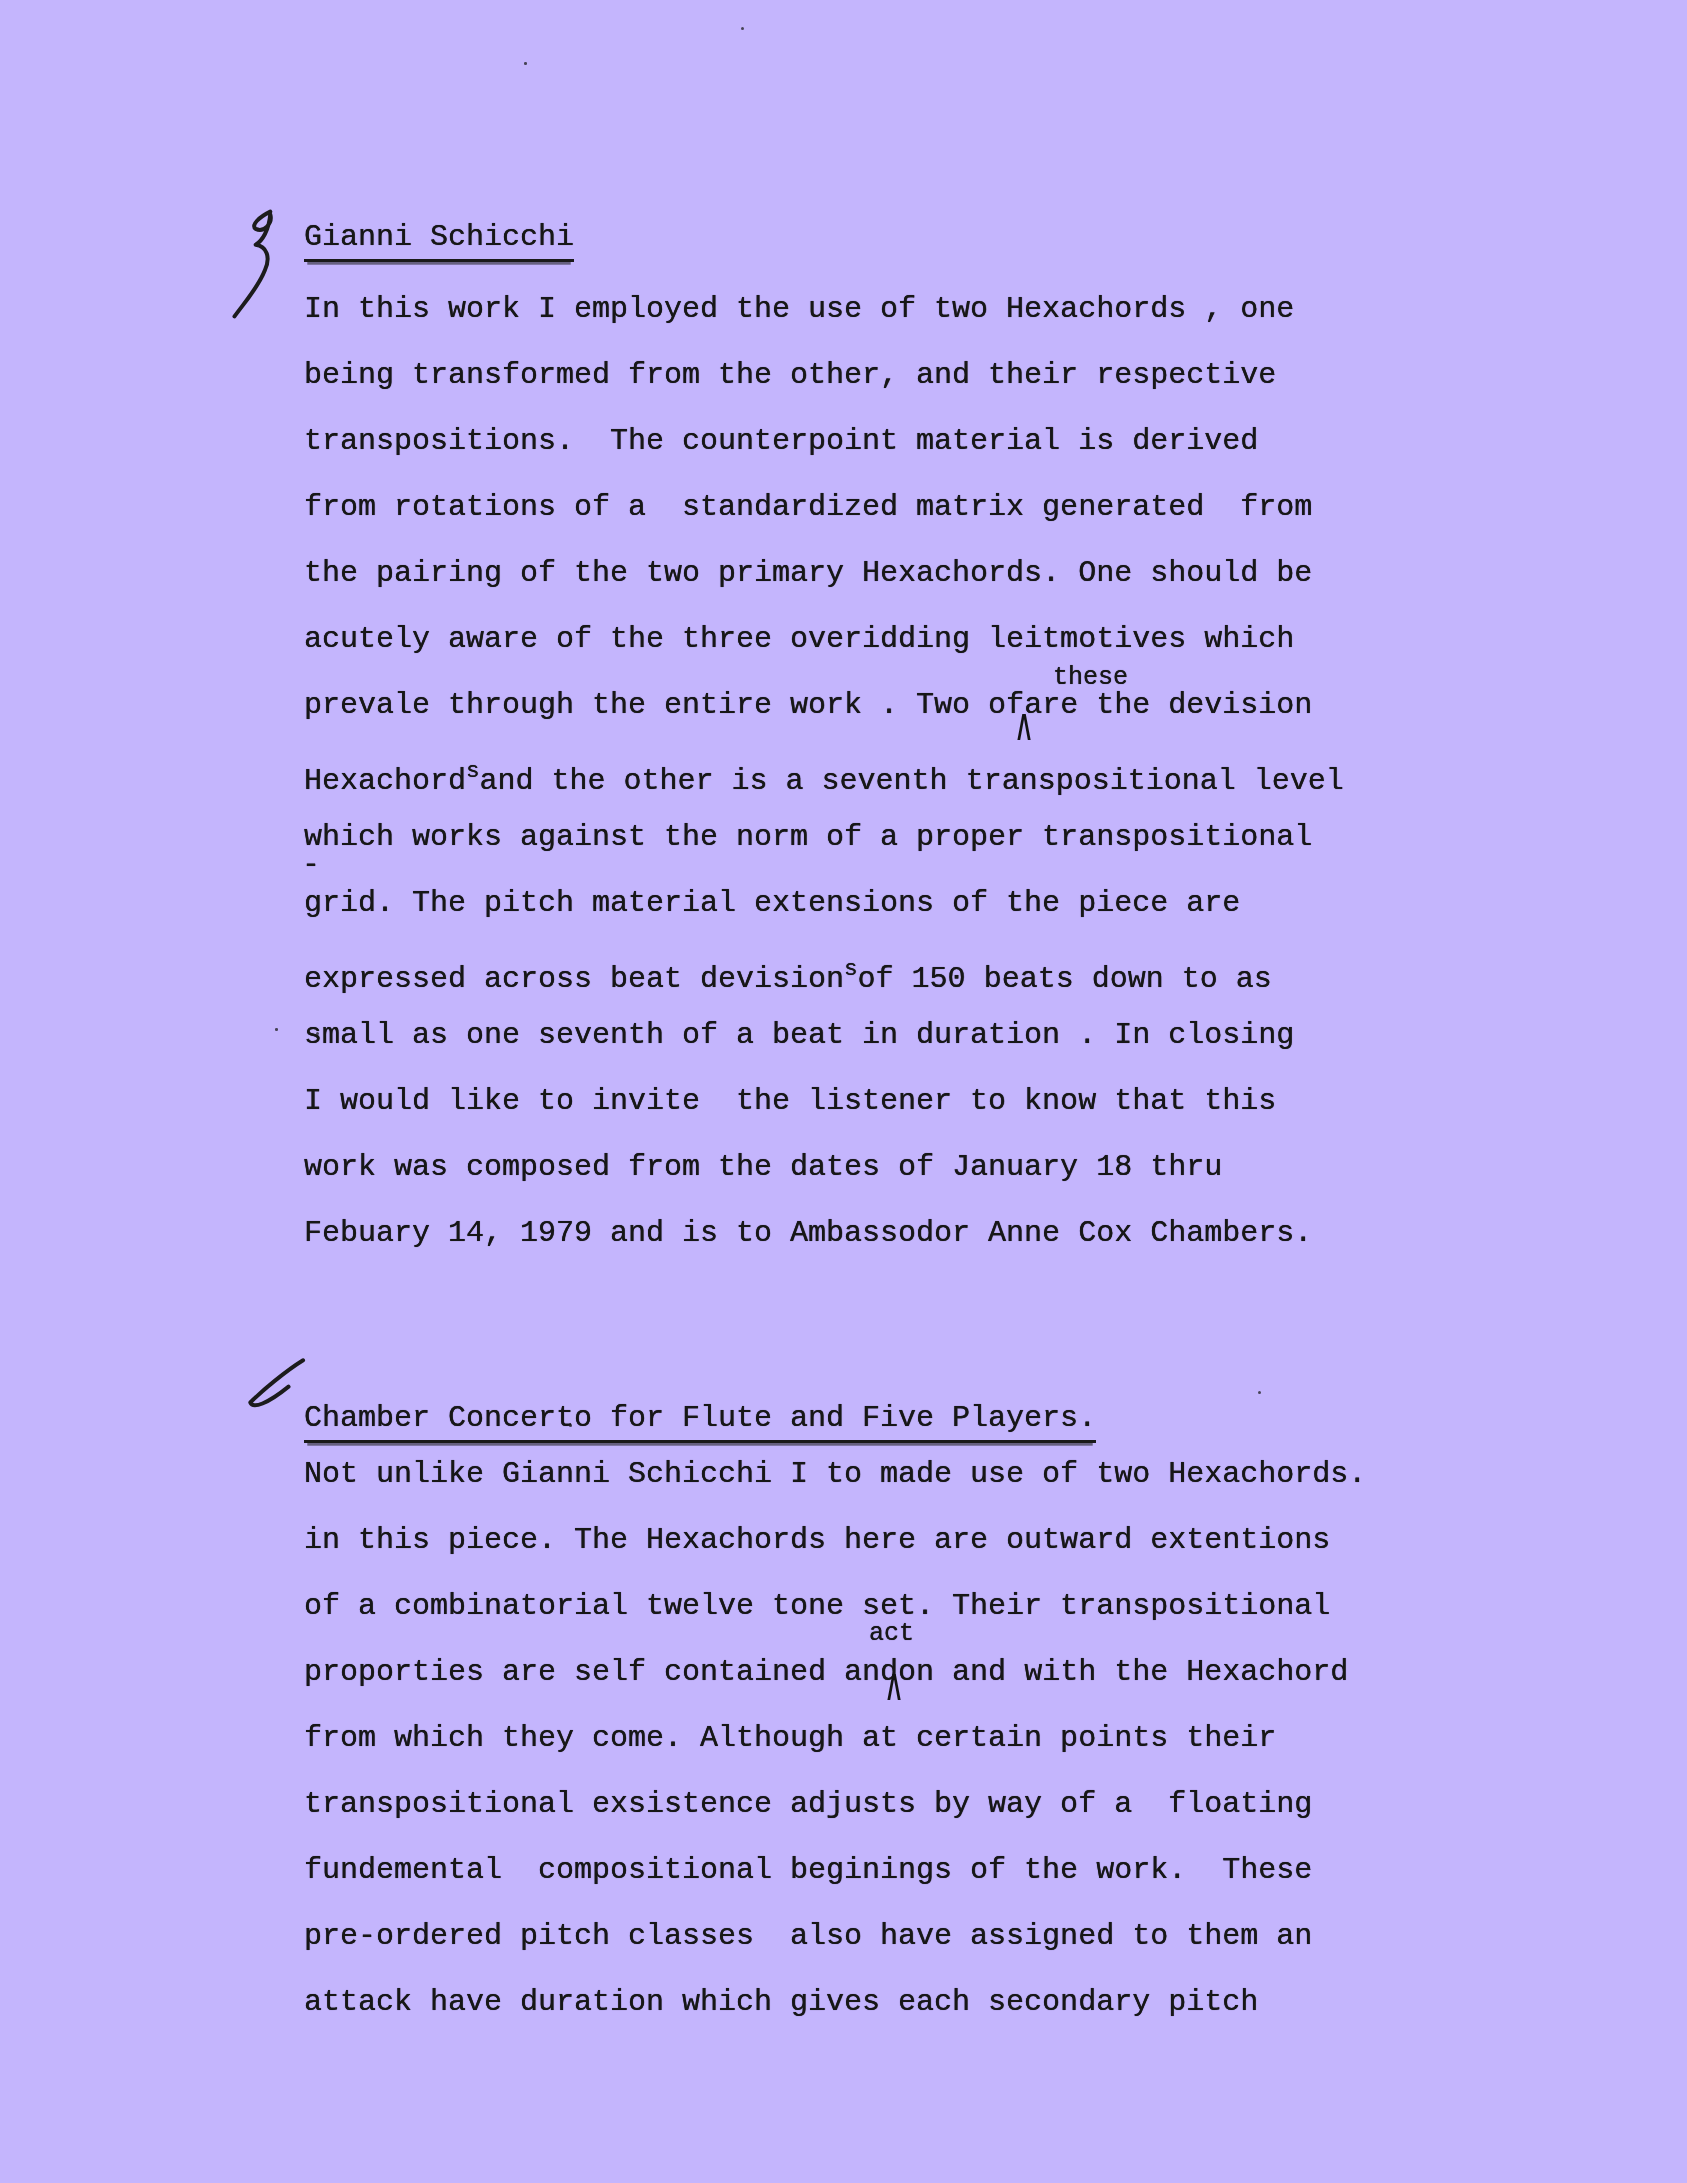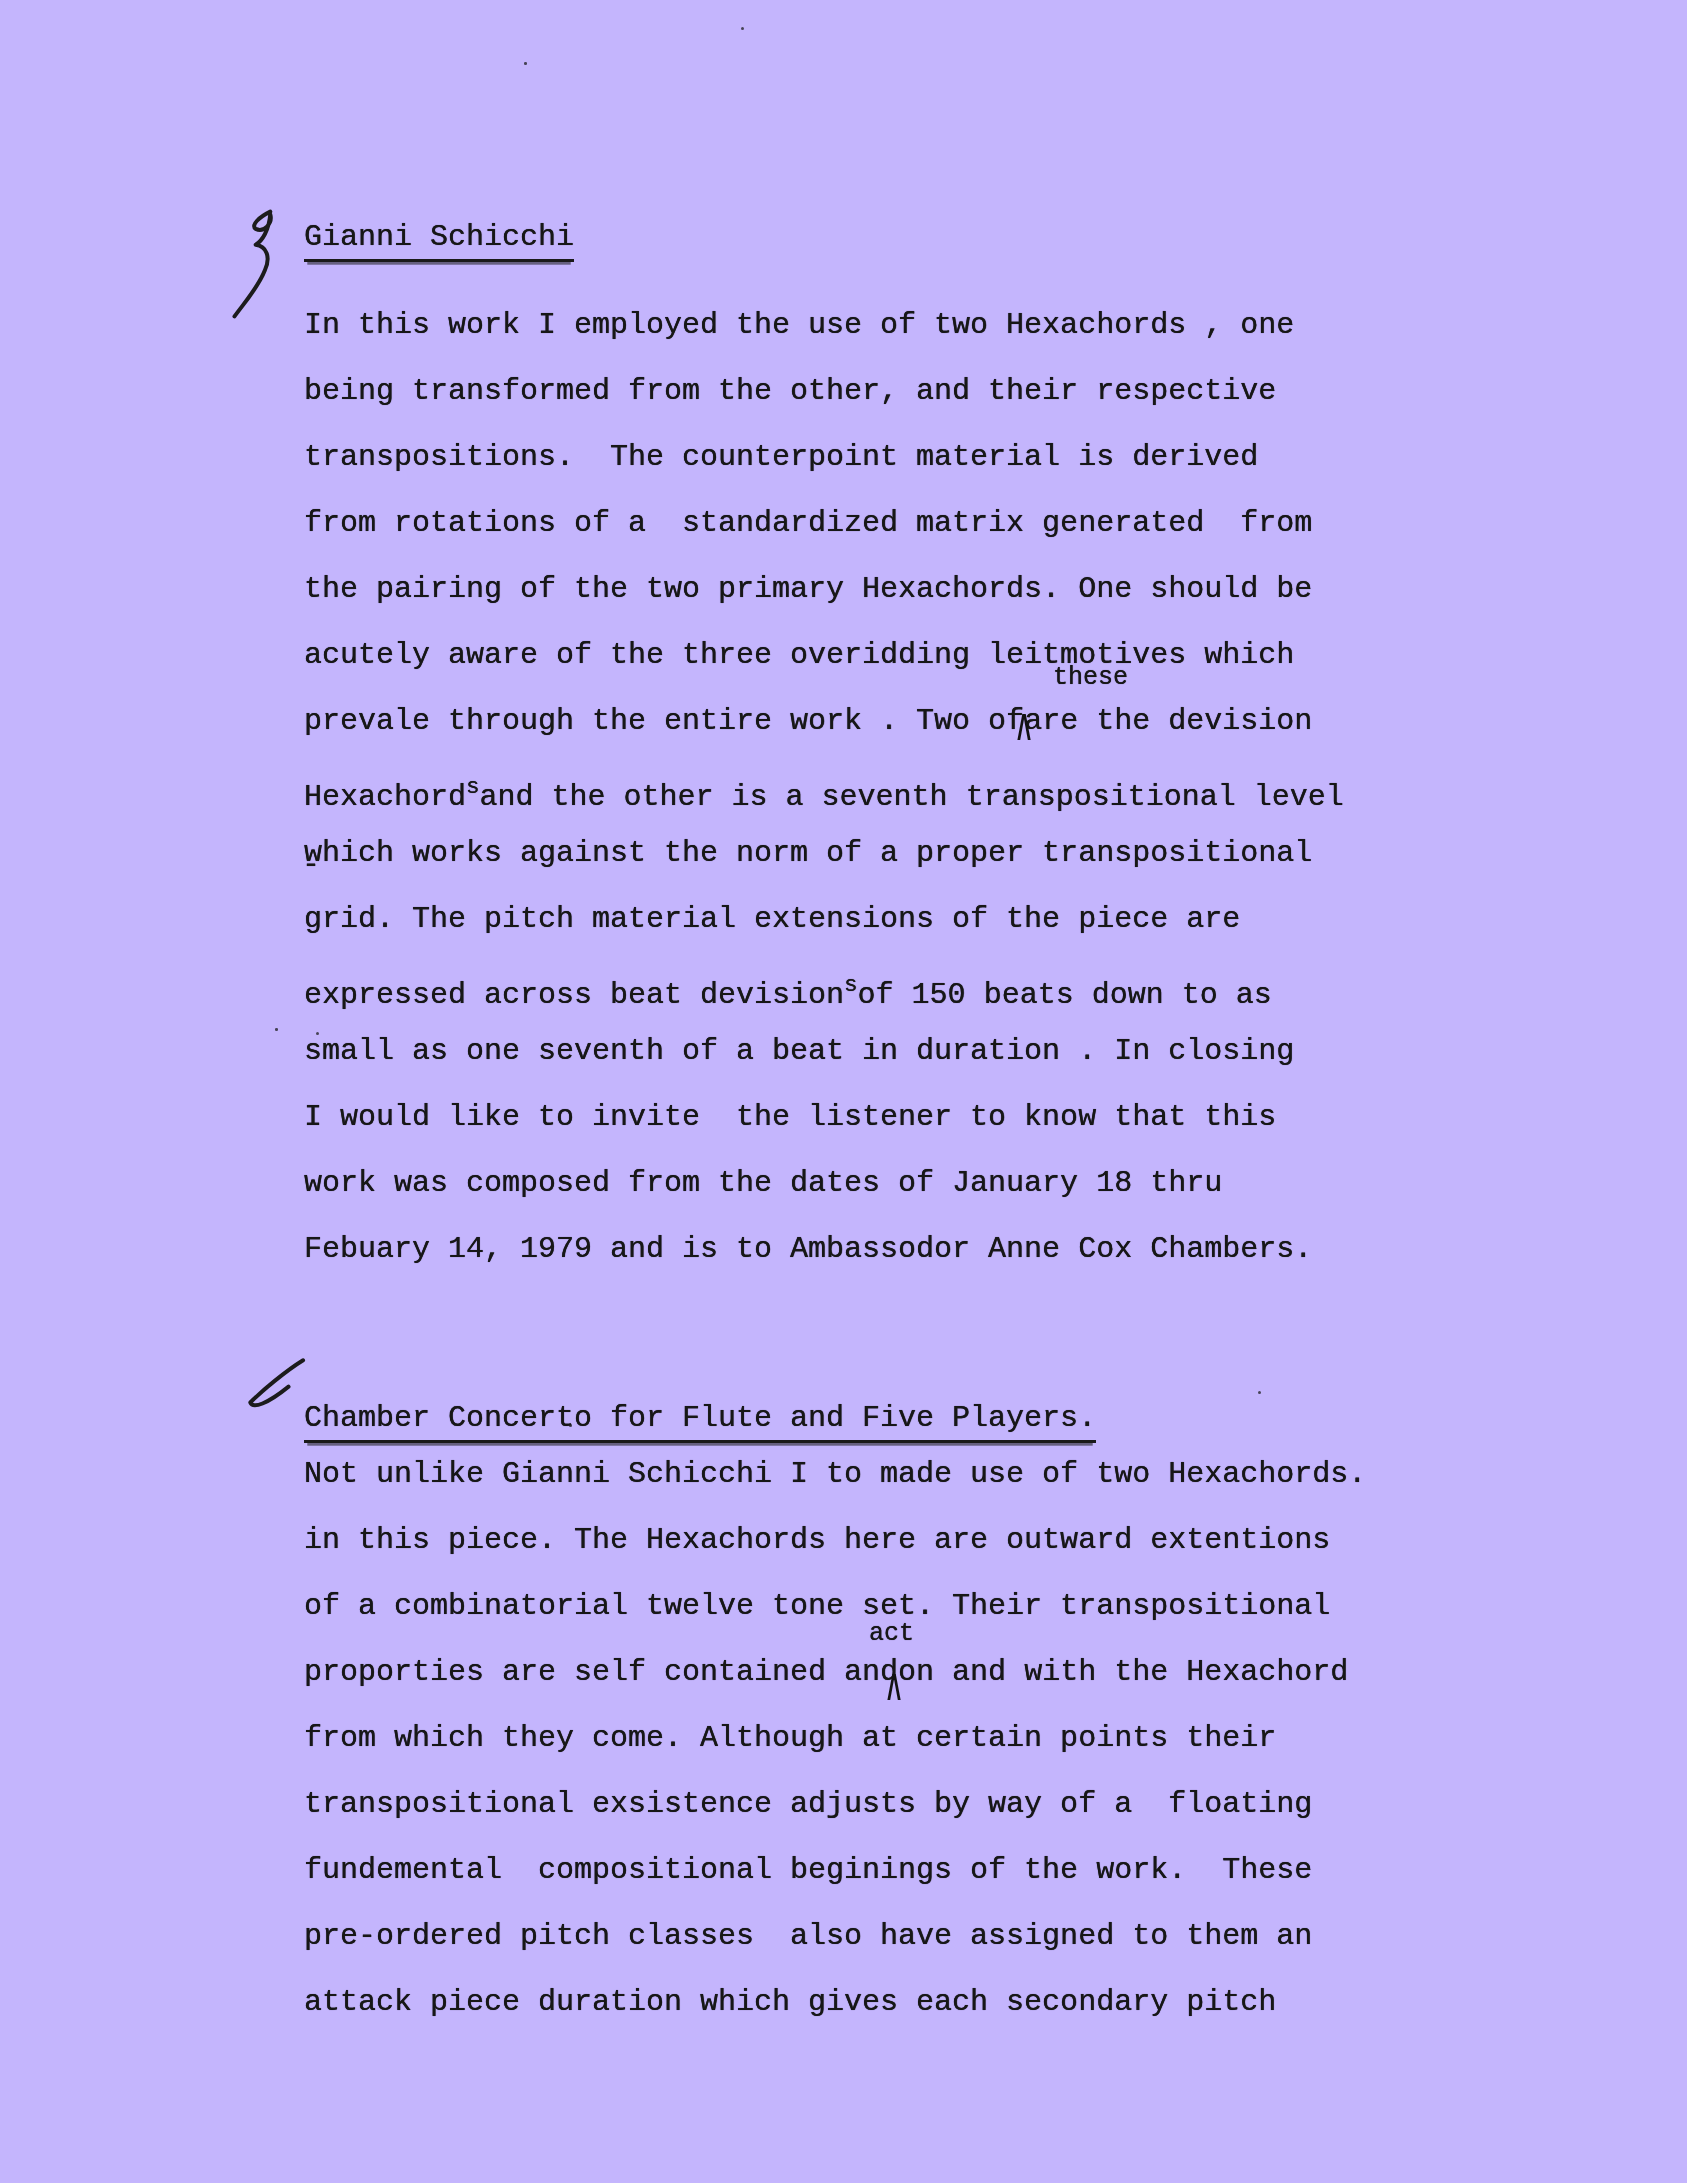--- a/index.html
+++ b/index.html
@@ -71,21 +71,21 @@
 <body>
 
 <div class="page">
 
   <svg class="handwritten-svg" style="left:229px; top:205px;" width="60" height="126" viewBox="0 0 90 190" aria-label="3">
     <path d="M 62 10 C 46 18, 32 30, 40 36 C 52 42, 66 28, 62 14 C 60 38, 50 54, 40 60 C 56 62, 63 78, 54 98 C 44 124, 24 146, 8 168"></path>
   </svg>
 
   <div class="section-title typed" style="left:304px; top:220px;">Gianni Schicchi</div>
 
-  <div class="para typed" style="left:304px; top:292px;">
+  <div class="para typed" style="left:304px; top:276px;">
     <div class="line">In this work I employed the use of two Hexachords , one</div>
     <div class="line">being transformed from the other, and their respective</div>
     <div class="line">transpositions.  The counterpoint material is derived</div>
     <div class="line">from rotations of a  standardized matrix generated  from</div>
     <div class="line">the pairing of the two primary Hexachords. One should be</div>
     <div class="line">acutely aware of the three overidding leitmotives which</div>
     <div class="line"><span>prevale through the entire work . Two of</span><span>are the devision</span></div>
     <div class="line"><span>Hexachord</span><span class="sup">s</span><span>and the other is a seventh transpositional level</span></div>
     <div class="line">which works against the norm of a proper transpositional</div>
     <div class="line">grid. The pitch material extensions of the piece are</div>
@@ -109,21 +109,21 @@
 
   <div class="para typed" style="left:304px; top:1441px;">
     <div class="line">Not unlike Gianni Schicchi I to made use of two Hexachords.</div>
     <div class="line">in this piece. The Hexachords here are outward extentions</div>
     <div class="line">of a combinatorial twelve tone set. Their transpositional</div>
     <div class="line"><span>proporties are self contained and</span><span>on and with the Hexachord</span></div>
     <div class="line">from which they come. Although at certain points their</div>
     <div class="line">transpositional exsistence adjusts by way of a  floating</div>
     <div class="line">fundemental  compositional beginings of the work.  These</div>
     <div class="line">pre-ordered pitch classes  also have assigned to them an</div>
-    <div class="line">attack piece duration which gives each secondary pitch</div>
+    <div class="line">attack have duration which gives each secondary pitch</div>
   </div>
 
   <div class="insert-word typed" style="left:869px; top:1618px;">act</div>
   <div class="caret-mark" style="left:885px; top:1665px;">∧</div>
 
   <div class="speck" style="left:741px; top:26.5px;  width:3.3px; height:3.3px;"></div>
   <div class="speck" style="left:524px;  top:62px;  width:2.6px; height:2.6px;"></div>
   <div class="speck" style="left:316px;  top:1032px; width:3.3px; height:3.3px;"></div>
   <div class="speck" style="left:275px;  top:1028px; width:2.6px; height:2.6px;"></div>
   <div class="speck" style="left:1258px; top:1391px; width:3.3px; height:3.3px;"></div>

